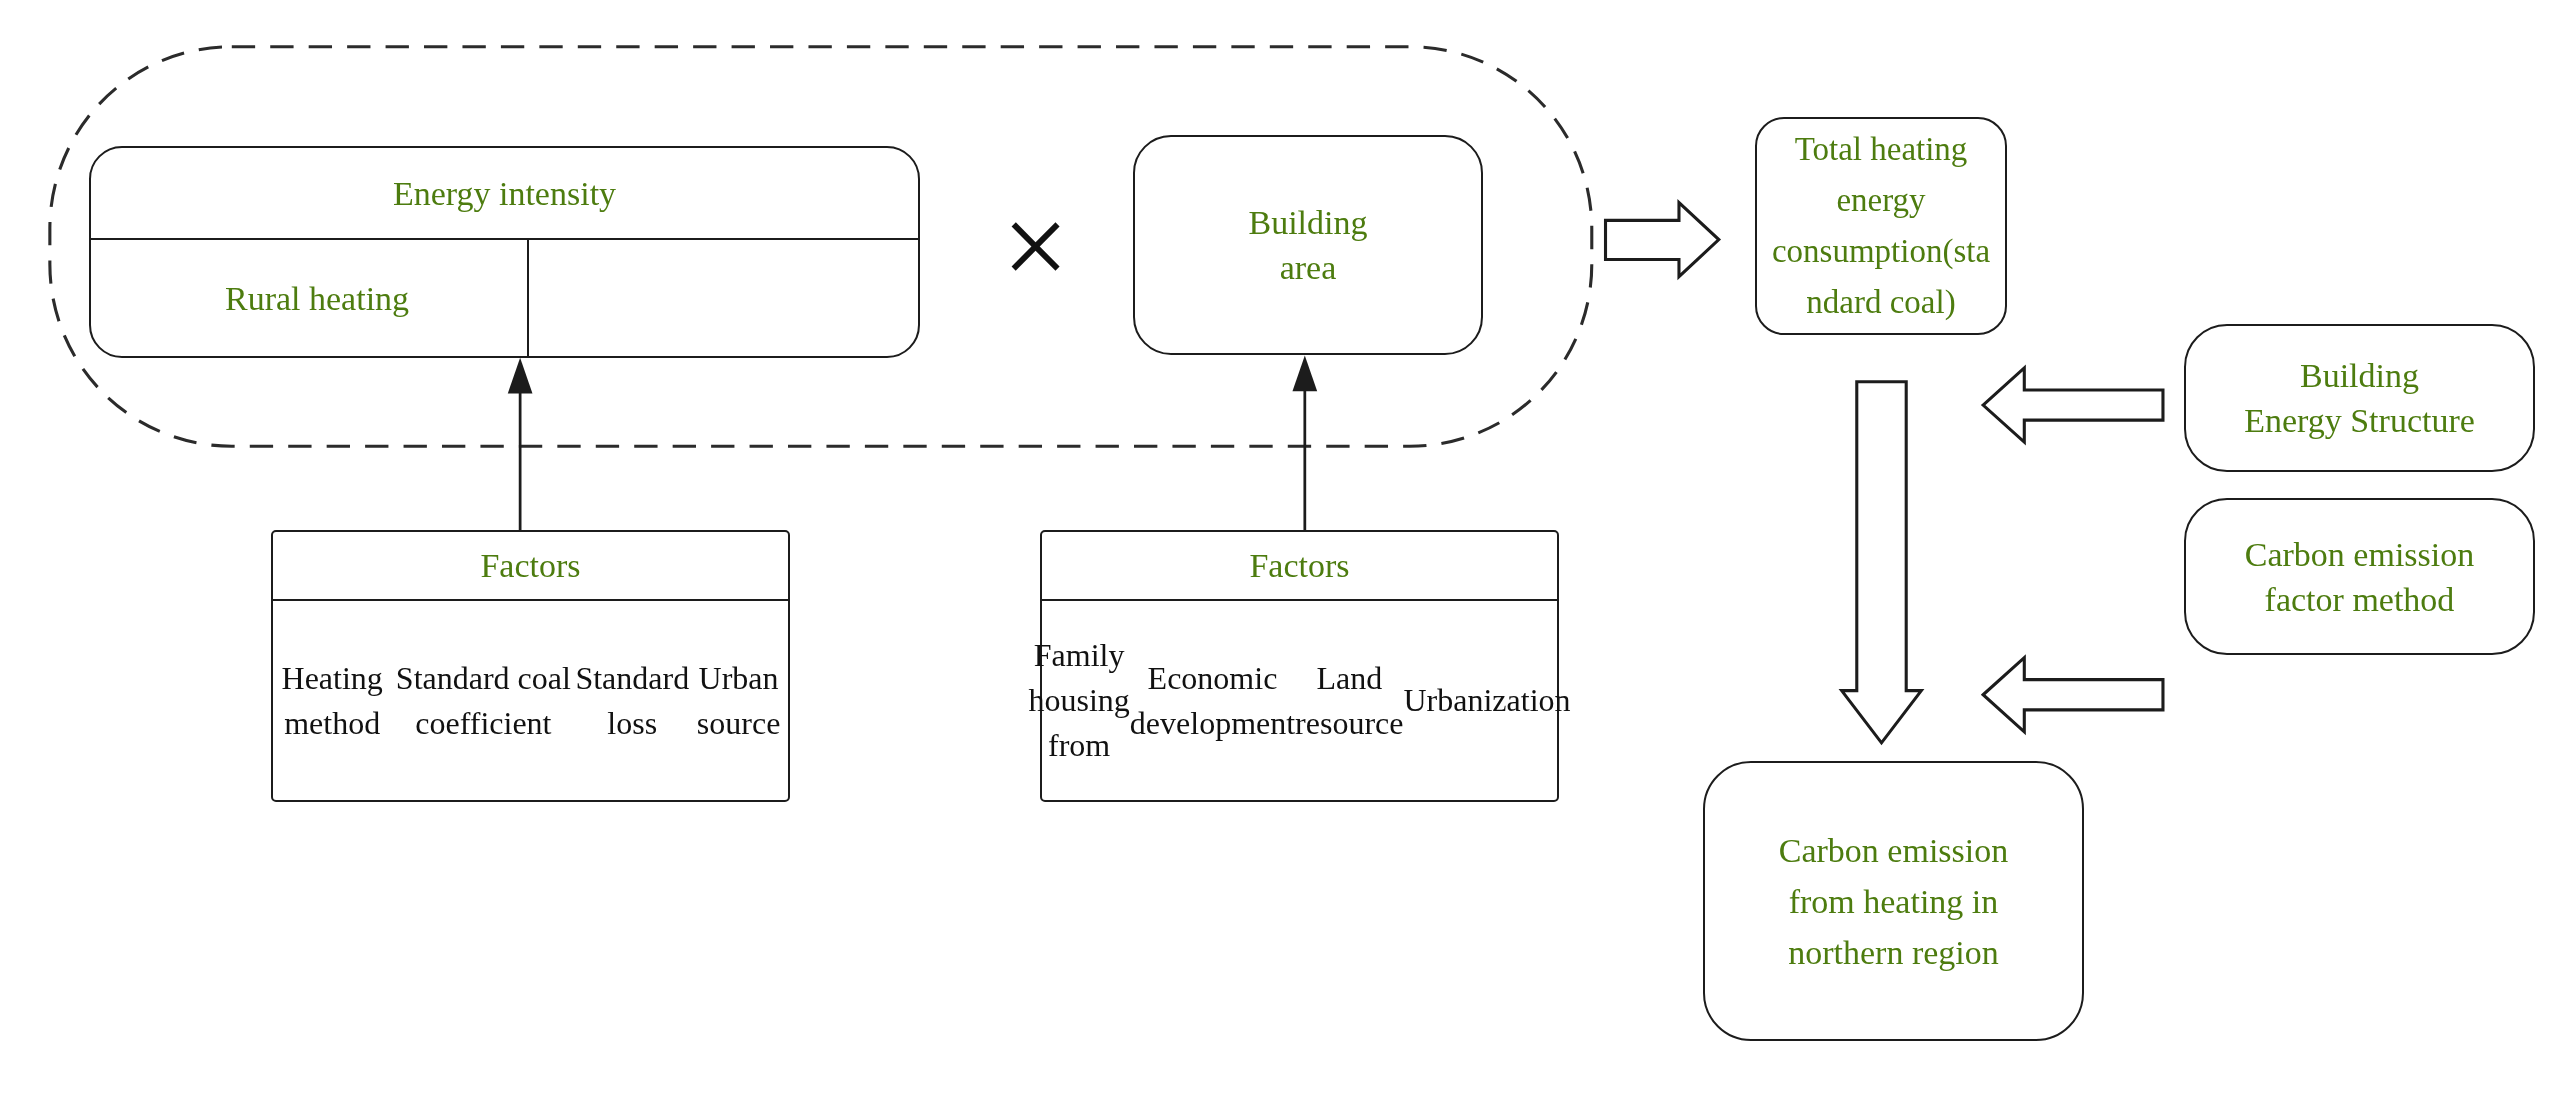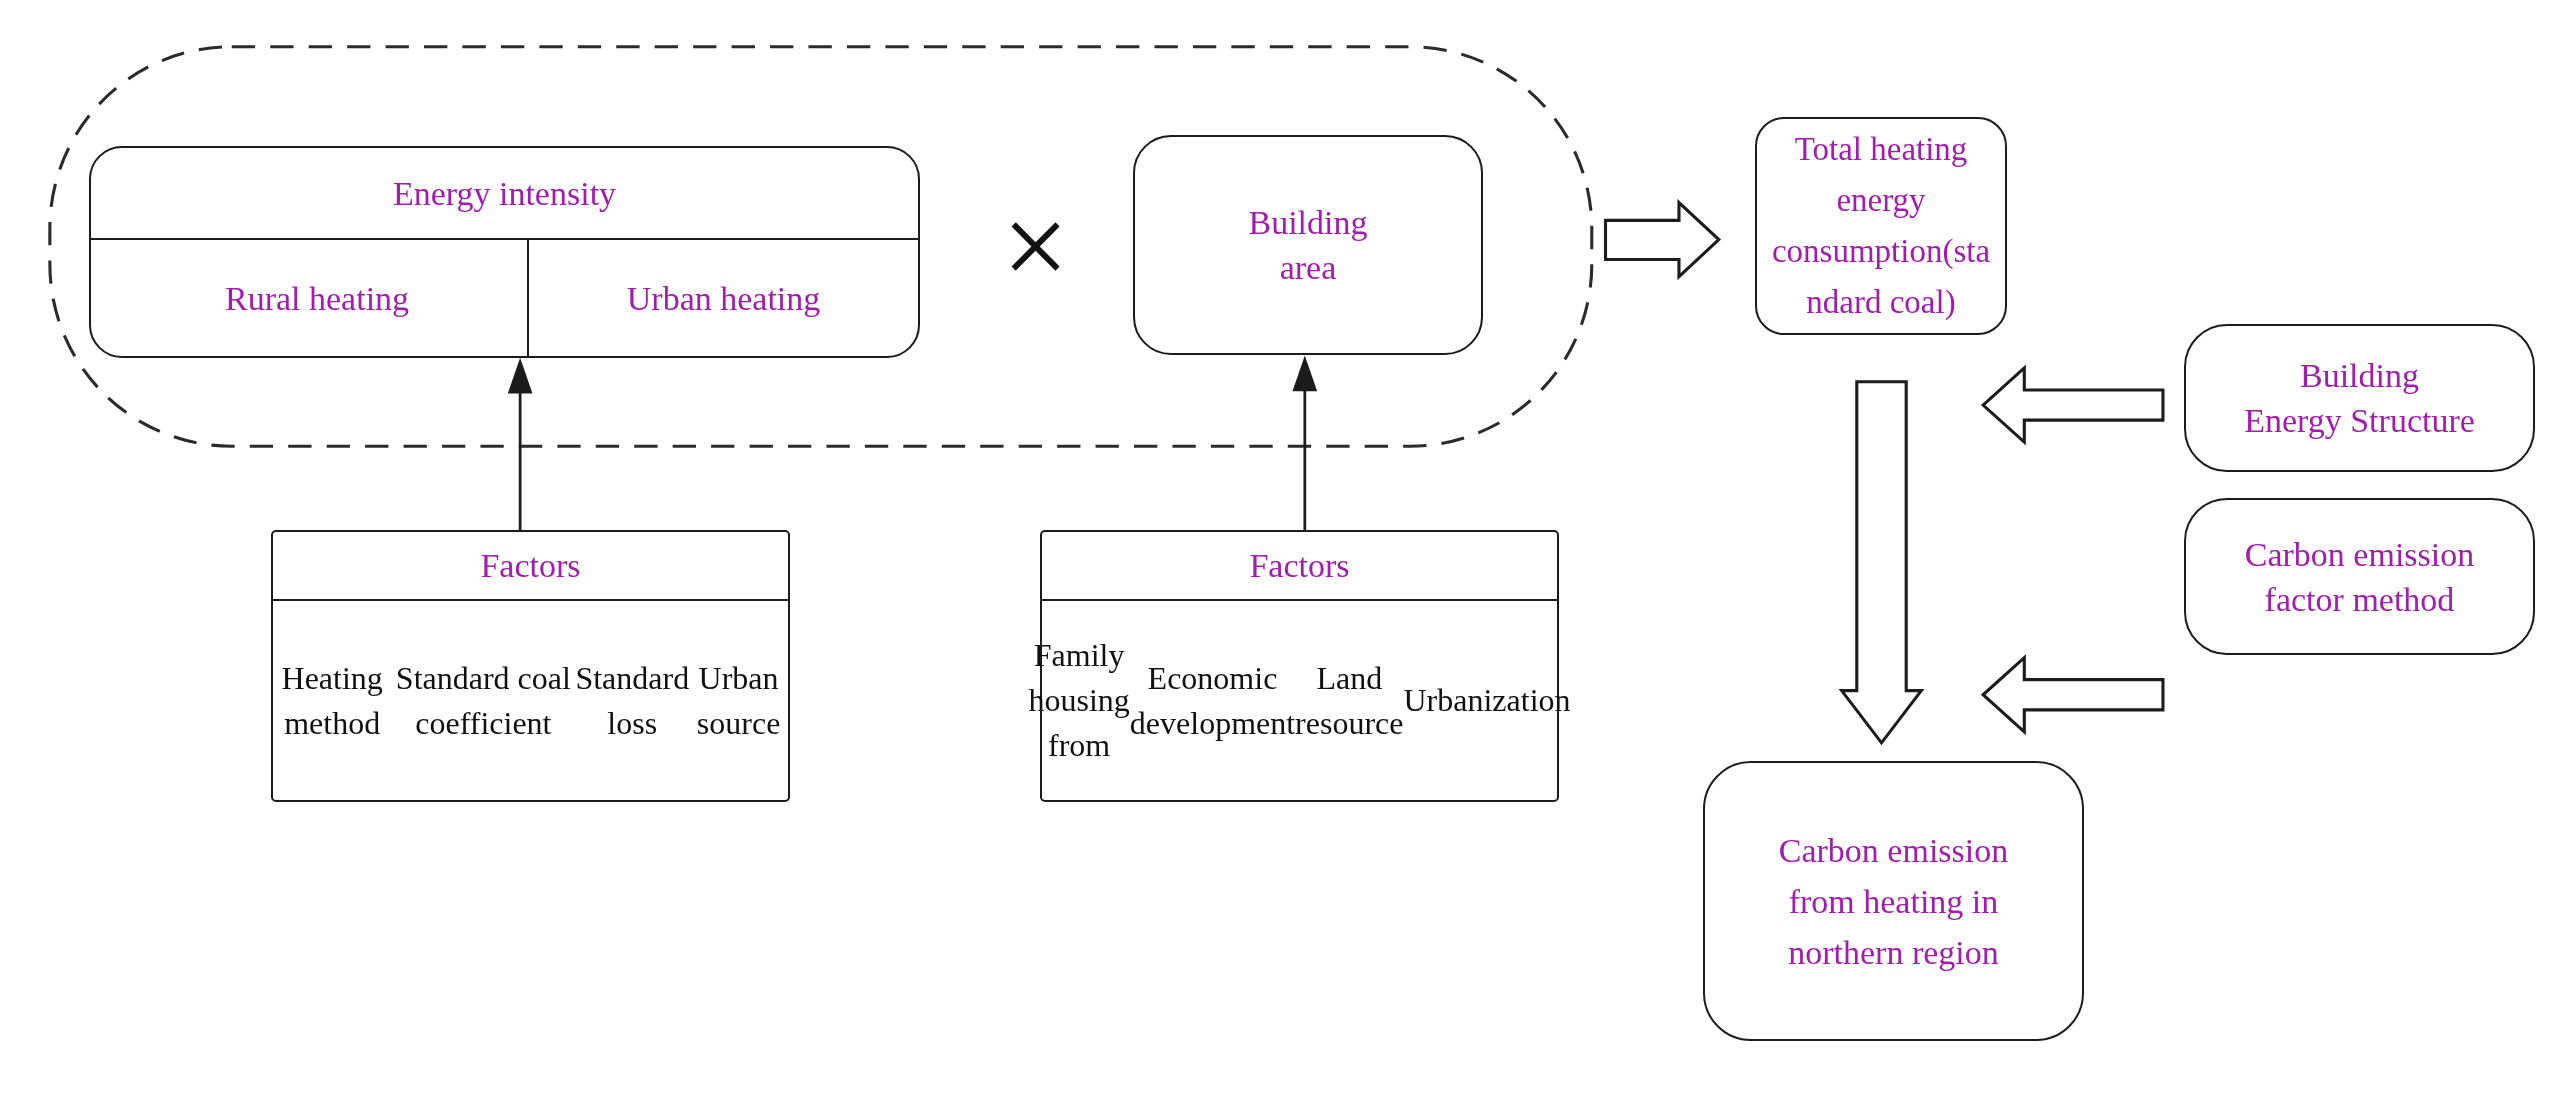--- a/index.html
+++ b/index.html
@@ -31,21 +31,21 @@
     display: flex;
     align-items: center;
     justify-content: center;
     z-index: 2;
   }
   .label {
     white-space: pre-line;
     text-align: center;
     font-size: 34px;
     line-height: 45px;
-    color: #a21caf;
+    color: #4d7c0f;
   }
   
   .split {
     flex-direction: column;
     align-items: stretch;
     justify-content: flex-start;
     padding: 0;
   }
   .split .head {
     display: flex;
@@ -131,23 +131,20 @@
   </svg>
 
   <div class="box split" id="energy-box">
     <div class="head">
       <span class="label">Energy intensity</span>
     </div>
     <div class="cells">
       <div class="cell first">
         <span class="label">Rural heating</span>
       </div>
-      <div class="cell second">
-        <span class="label">Urban heating</span>
-      </div>
     </div>
   </div>
 
   <div id="multiply">×</div>
 
   <div class="box" id="building-area-box">
     <span class="label">Building
 area</span>
   </div>
 

